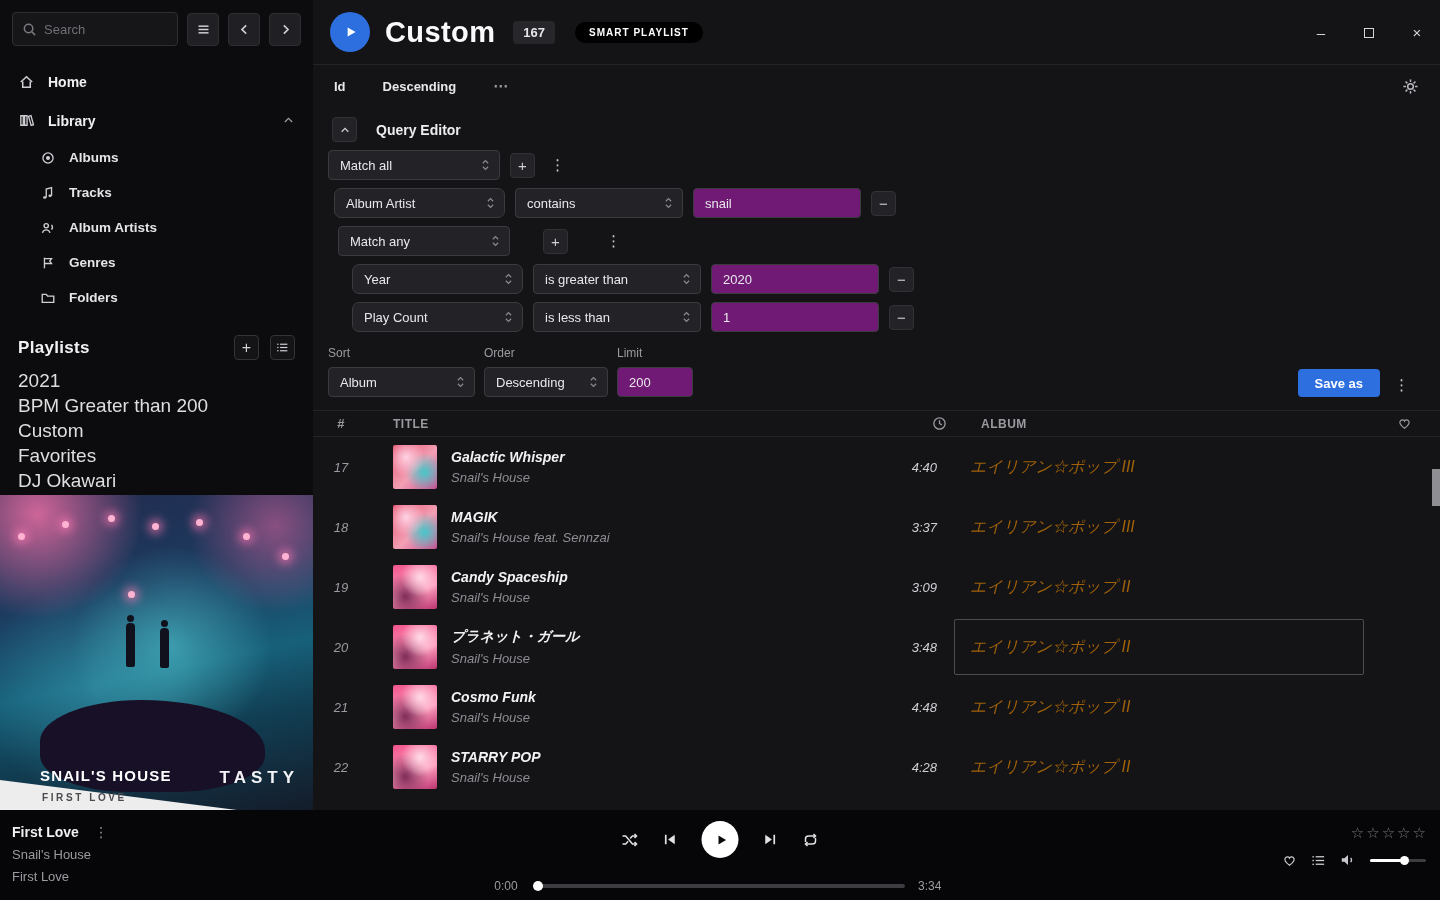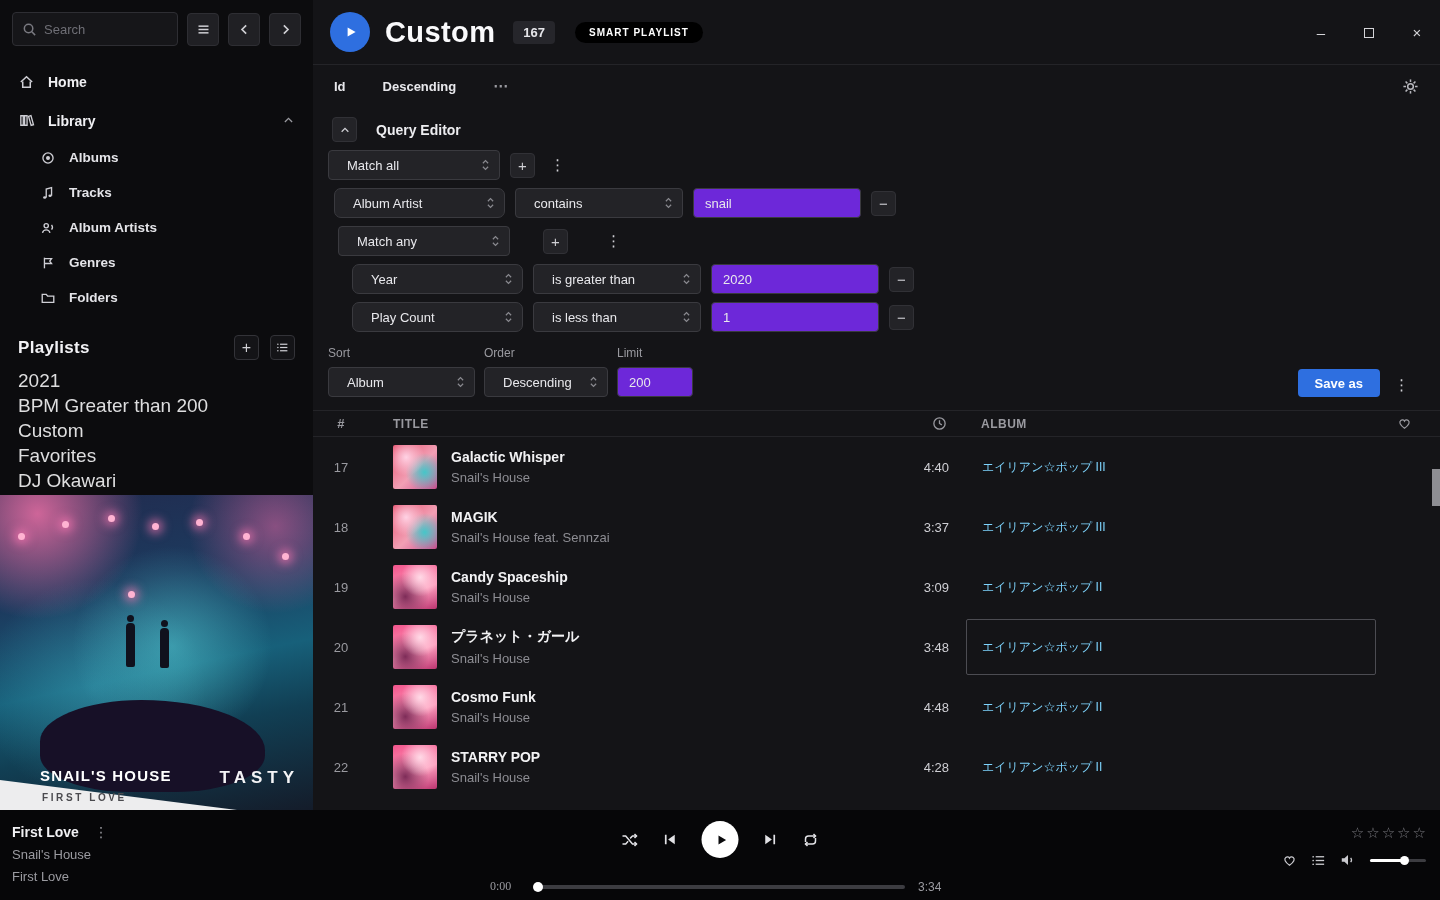--- a/index.html
+++ b/index.html
@@ -61,46 +61,46 @@
   .sort-row .ellipsis { color:#9a9aa0; font-size:15px; letter-spacing:1px; cursor:pointer; }
   .sort-row .spacer { flex:1; }
   .gear { color:#b9b9bf; cursor:pointer; }
 
   .query { padding:6px 26px 0 15px; flex-shrink:0; }
   .q-title-row { display:flex; align-items:center; gap:19px; margin:4px 0 8px 4px; }
   .q-title { font-size:14px; font-weight:700; color:#ededf0; }
   .mini-btn { width:25px; height:25px; background:#232327; border:1px solid #313136; border-radius:4px; display:flex; align-items:center; justify-content:center; color:#cfcfd4; cursor:pointer; font-size:15px; }
   .mini-btn.ghost { background:transparent; border-color:transparent; }
   .q-row { display:flex; align-items:center; gap:10px; margin-bottom:8px; }
-  .select { display:flex; align-items:center; justify-content:space-between; gap:8px; background:#232327; border:1px solid #3a3a3f; border-radius:4px; height:30px; padding:0 9px 0 18px; font-size:13px; color:#e8e8ec; cursor:pointer; }
+  .select { display:flex; align-items:center; justify-content:space-between; gap:8px; background:#232327; border:1px solid #3a3a3f; border-radius:4px; height:30px; padding:0 9px 0 11px; font-size:13px; color:#e8e8ec; cursor:pointer; }
   .select .arrows { color:#8a8a90; }
-  .ti { background:#6d28d9; border:1px solid #3a3a3f; border-radius:4px; height:30px; padding:0 11px; font-size:13px; color:#e8e8ec; font-family:inherit; outline:none; }
+  .ti { background:#701a75; border:1px solid #3a3a3f; border-radius:4px; height:30px; padding:0 11px; font-size:13px; color:#e8e8ec; font-family:inherit; outline:none; }
   .w-group { width:172px; } .w-field { width:171px;border-radius:7px; } .w-op { width:168px; } .w-val { width:168px; }
   .ind-rule1 { margin-left:6px; } .ind-group2 { margin-left:10px;gap:33px; } .ind-rule2 { margin-left:24px; }
   .q-footer { display:flex; align-items:flex-end; gap:9px; margin-top:14px; }
   .q-col { display:flex; flex-direction:column; gap:7px; }
   .q-label { font-size:12px; color:#9a9aa0; }
   .w-sort { width:147px; } .w-order { width:124px; } .w-limit { width:76px; }
   .q-footer .spacer { flex:1; }
   .save-btn { height:28px; padding:0 17px; background:var(--accent); border:none; border-radius:4px; color:#fff; font-size:13px; font-weight:700; font-family:inherit; cursor:pointer; }
 
   
   .tracks { flex:1; min-height:0; position:relative; margin-top:13px; display:flex; flex-direction:column; }
   .t-head { height:27px; border-top:1px solid #242428; border-bottom:1px solid #242428; display:flex; align-items:center; font-size:12px; font-weight:700; letter-spacing:.5px; color:#9a9aa0; padding-right:8px; flex-shrink:0; }
-  .t-body { flex:1; overflow:hidden; padding-right:8px; }
+  .t-body { flex:1; overflow:hidden; padding-right:20px;font-style:italic; }
   .t-row { display:flex; align-items:center; height:60px; cursor:pointer; }
   .col-num { width:56px; text-align:center; font-size:13px; color:#9a9aa0; flex-shrink:0; }
   .col-thumb { width:44px; height:44px; margin-left:24px; border-radius:2px; flex-shrink:0; }
   .thumb-a { background: radial-gradient(circle at 30% 28%, #ffd2e4, rgba(255,210,228,0) 42%), radial-gradient(circle at 72% 62%, #45c6c9, rgba(69,198,201,0) 46%), linear-gradient(135deg, #e6526e, #f2a0b5 55%, #c94c8e); }
   .thumb-b { background: radial-gradient(circle at 62% 28%, #ffd9e6, rgba(255,217,230,0) 46%), radial-gradient(circle at 28% 72%, #7e2c58, rgba(126,44,88,0) 52%), linear-gradient(160deg, #f2558c, #ff9fbe 58%, #bb3470); }
   .col-title { flex:1; min-width:0; margin-left:14px; display:flex; flex-direction:column; gap:5px; }
   .t-title { font-size:14px; font-weight:700; color:#f2f2f4; }
   .t-artist { font-size:13px; color:#8d8d93; }
   .col-dur { width:60px; text-align:right; font-size:13px; color:#cfcfd4; padding-right:2px; flex-shrink:0; }
-  .col-album { width:410px; height:56px; margin-left:15px; padding-left:15px; display:flex; align-items:center; font-size:12px; color:#7dd3fc; border:1px solid transparent; border-radius:2px; flex-shrink:0; }
+  .col-album { width:410px; height:56px; margin-left:15px; padding-left:15px; display:flex; align-items:center; font-size:16px; color:#a16207; border:1px solid transparent; border-radius:2px; flex-shrink:0; }
   .col-album.outlined { border-color:#4c4c52; }
   .col-heart { width:56px; display:flex; align-items:center; justify-content:center; color:#9a9aa0; flex-shrink:0; }
   .h-title-label { flex:1; margin-left:24px; }
   .h-dur { width:60px; display:flex; justify-content:flex-end; padding-right:4px; flex-shrink:0; }
   .h-album { width:410px; margin-left:15px; padding-left:15px; flex-shrink:0; }
   .scrollbar { position:absolute; right:0; top:27px; bottom:0; width:8px; }
   .scroll-thumb { position:absolute; right:0; top:32px; width:8px; height:37px; background:#8e8e93; }
 
   
   .player { height:90px; background:#060608; position:relative; flex-shrink:0; }
@@ -625,21 +625,21 @@
         <svg width="18" height="18" viewBox="0 0 18 18" fill="none" stroke="currentColor" stroke-width="1.5">
             <path d="M4 11V8a3 3 0 0 1 3-3h7"></path>
             <path d="M12 3l2 2-2 2"></path>
             <path d="M14 7v3a3 3 0 0 1-3 3H4"></path>
             <path d="M6 15l-2-2 2-2"></path>
           </svg>
       </span>
     </div>
 
     <div class="progress">
-      <span class="time" style="text-align:left;font-family:Liberation Serif, serif;">0:00</span>
+      <span class="time" style="text-align:center;">0:00</span>
       <div class="p-track">
         <span class="p-thumb"></span>
       </div>
       <span class="time total">3:34</span>
     </div>
 
     <div class="right-ctl">
       <div class="stars">
         <span>☆</span>
         <span>☆</span>

